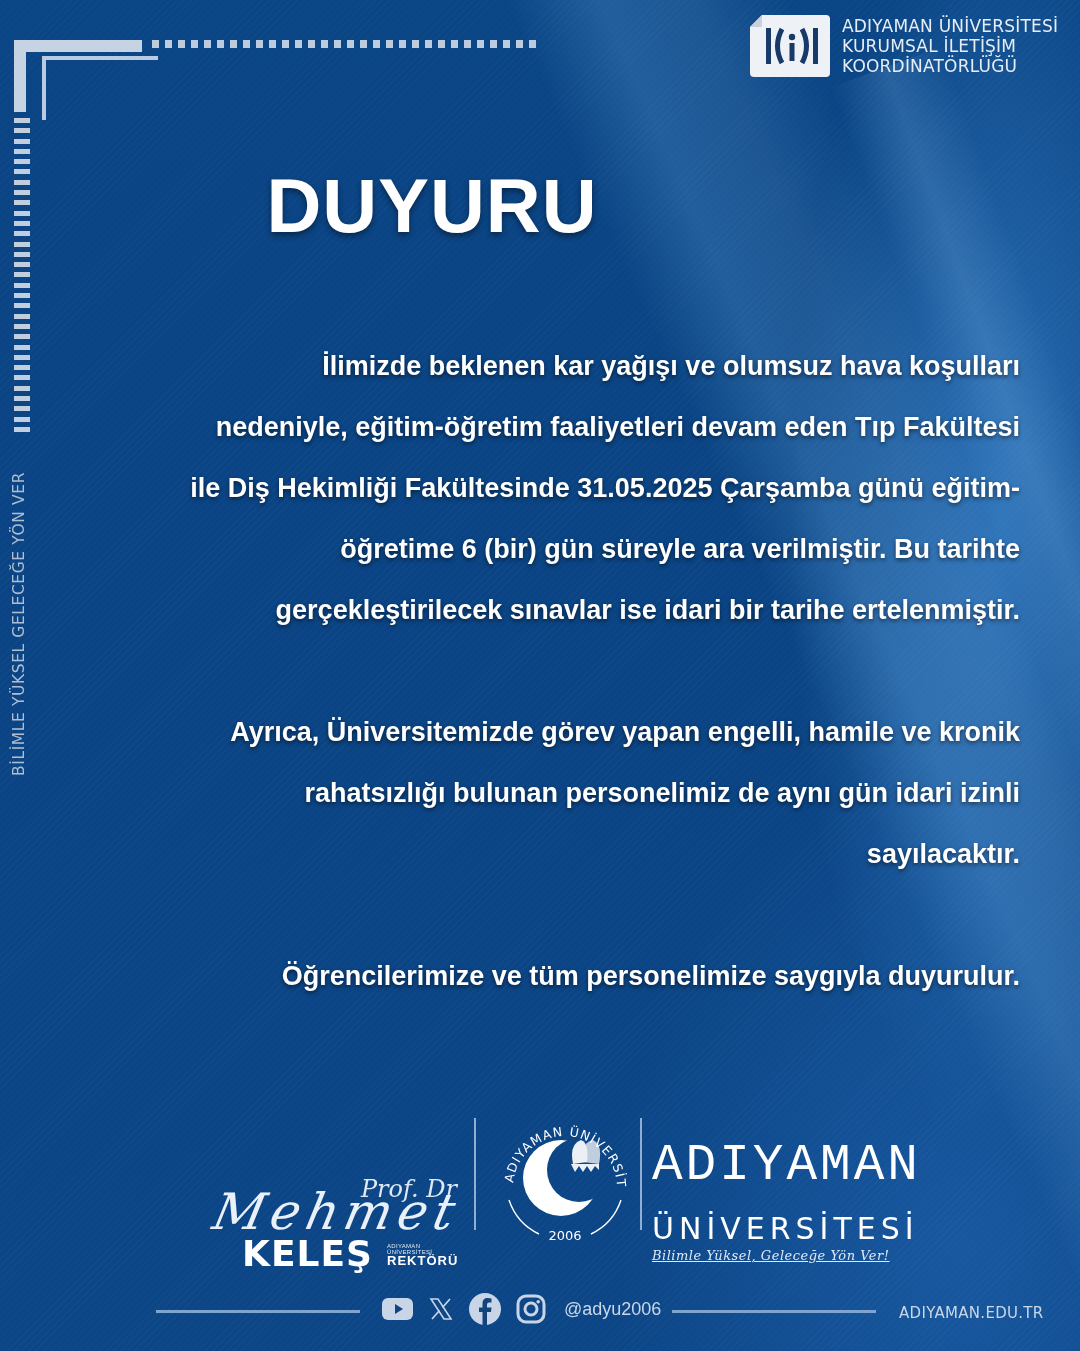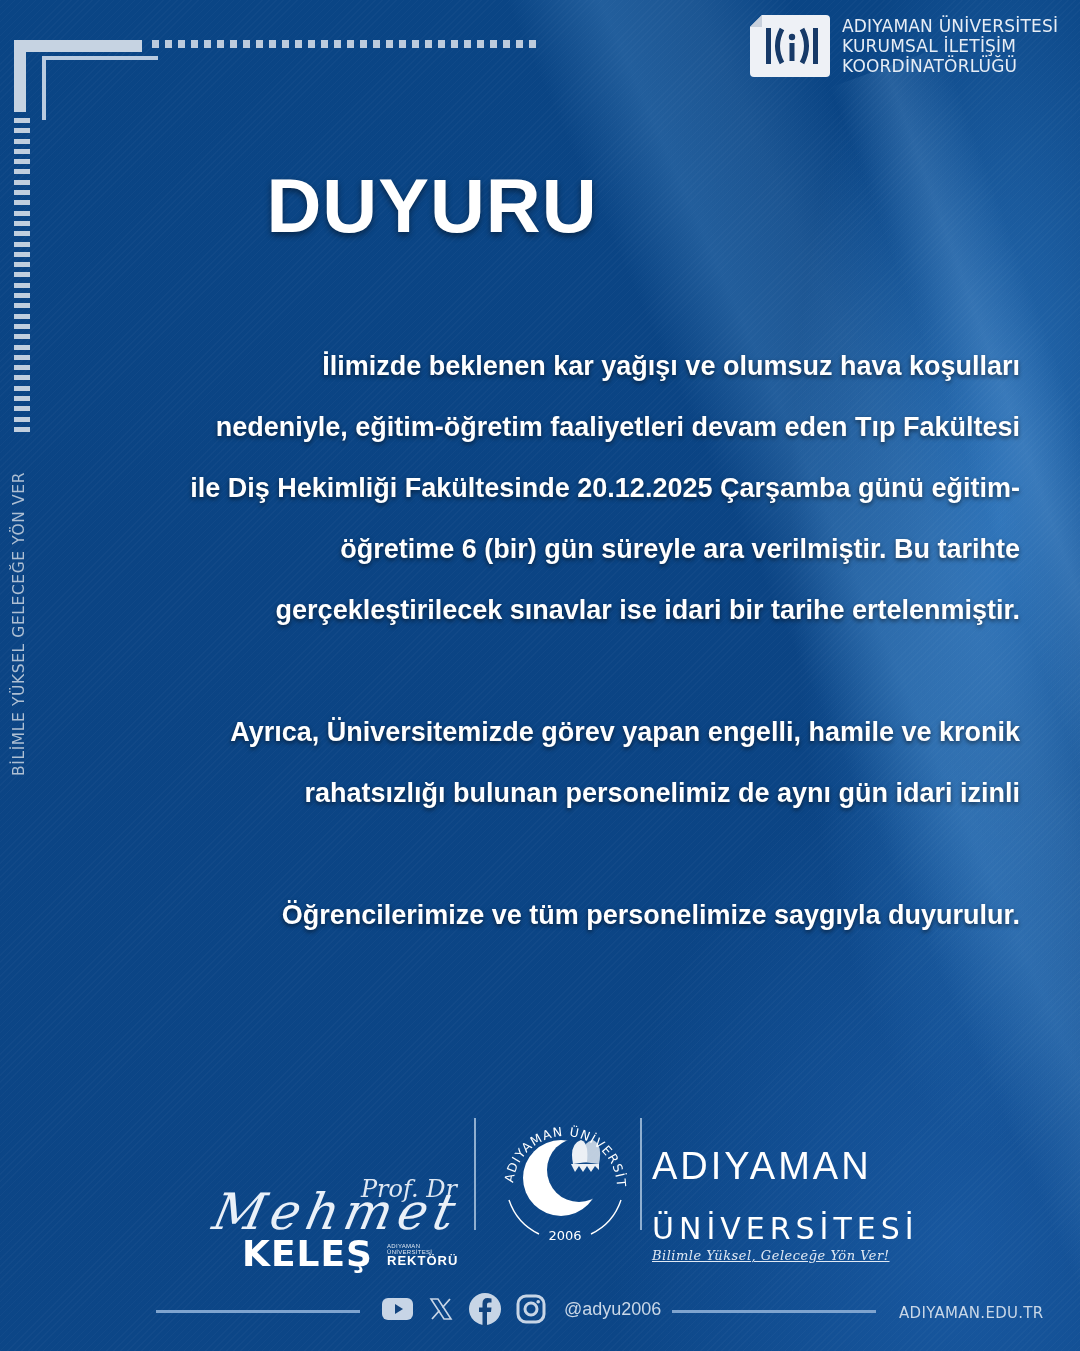--- a/index.html
+++ b/index.html
@@ -73,21 +73,21 @@
   .sig-prof { position: absolute; right: 10px; top: 0; font-family: "DejaVu Serif", serif; font-style: italic; color: #dfe8f3; font-size: 24px; }
   .sig-name { position: absolute; left: 2px; top: 8px; font-family: "DejaVu Serif", serif; font-style: italic; color: #e9f0f8; font-size: 50px; letter-spacing: 6px; transform: skewX(-12deg); }
   .sig-surname { position: absolute; left: 30px; top: 58px; font-family: "DejaVu Sans", sans-serif; font-weight: bold; color: #ffffff; font-size: 36px; letter-spacing: 1px; }
   .sig-uni { position: absolute; left: 175px; top: 68px; color: #dfe8f3; font-size: 6px; letter-spacing: 0.3px; }
   .sig-role { position: absolute; left: 175px; top: 78px; color: #ffffff; font-weight: bold; font-size: 13px; letter-spacing: 1px; }
 
   .vdivider { position: absolute; width: 2px; height: 112px; background: rgba(200,220,240,0.7); }
   .emblem { position: absolute; left: 495px; top: 1106px; width: 140px; height: 140px; }
 
   .uni-name { position: absolute; left: 652px; top: 1146px; color: #ffffff; }
-  .uni-line1 { font-family: Liberation Sans, sans-serif; font-size: 38px; letter-spacing: 3px; line-height: 40px; }
+  .uni-line1 { font-family: Liberation Mono, monospace; font-size: 51px; letter-spacing: 3px; line-height: 40px; }
   .uni-line2 { font-family: "DejaVu Sans", sans-serif; font-size: 30px; letter-spacing: 5px; line-height: 34px; margin-top: 26px; }
   .uni-motto { font-family: "DejaVu Serif", serif; font-style: italic; font-size: 13px; color: #e0e9f4; letter-spacing: 0.5px; margin-top: 2px; text-decoration: underline; }
 
   
   .hline { position: absolute; height: 3px; background: #7fa4cf; top: 1310px; }
   .social { position: absolute; left: 382px; top: 1292px; display: flex; align-items: center; gap: 14px; }
   .social .icon { display: block; }
   .handle { color: #c9d7e7; font-size: 18px; margin-left: 4px; }
   .site { position: absolute; left: 899px; top: 1304px; color: #c9d7e7; font-family: "DejaVu Sans", sans-serif; font-size: 15px; letter-spacing: 0.3px; }
 </style>
@@ -188,27 +188,28 @@
       <div>KOORDİNATÖRLÜĞÜ</div>
     </div>
   </div>
 
   <div class="title">DUYURU</div>
 
   <div class="body-text">
     <div class="para">
       <p>İlimizde beklenen kar yağışı ve olumsuz hava koşulları</p>
       <p>nedeniyle, eğitim-öğretim faaliyetleri devam eden Tıp Fakültesi</p>
-      <p>ile Diş Hekimliği Fakültesinde 20.12.2025 Çarşamba günü eğitim-</p>
+      <p>ile Diş Hekimliği Fakültesinde 31.05.2025 Çarşamba günü eğitim-</p>
       <p>öğretime 6 (bir) gün süreyle ara verilmiştir. Bu tarihte</p>
       <p>gerçekleştirilecek sınavlar ise idari bir tarihe ertelenmiştir.</p>
     </div>
     <div class="para">
       <p>Ayrıca, Üniversitemizde görev yapan engelli, hamile ve kronik</p>
       <p>rahatsızlığı bulunan personelimiz de aynı gün idari izinli</p>
+      <p>sayılacaktır.</p>
     </div>
     <div>
       <p>Öğrencilerimize ve tüm personelimize saygıyla duyurulur.</p>
     </div>
   </div>
 
   <div class="signature">
     <div class="sig-prof">Prof. Dr</div>
     <div class="sig-name">Mehmet</div>
     <div class="sig-surname">KELEŞ</div>

